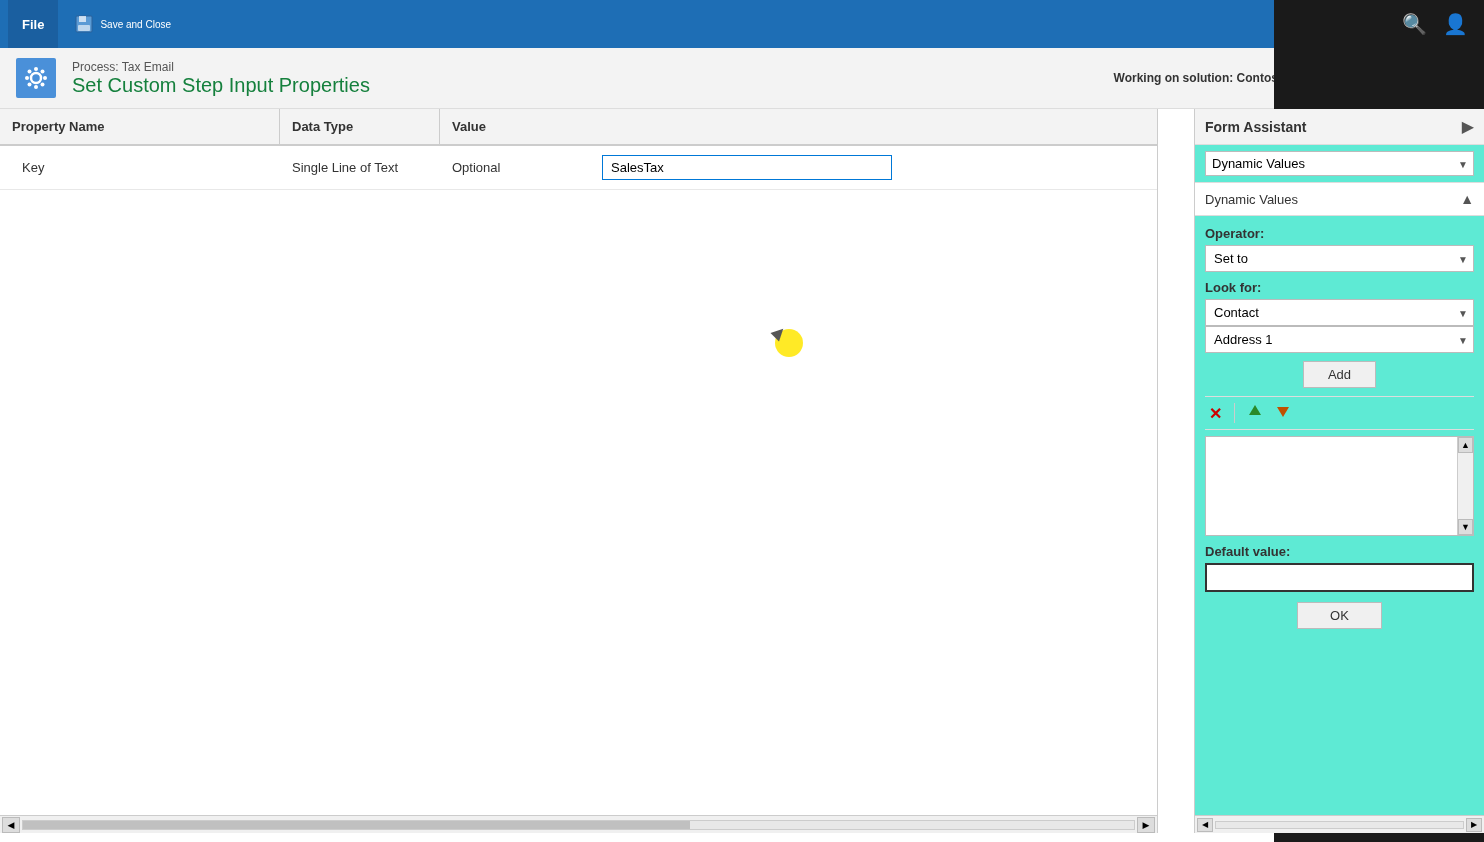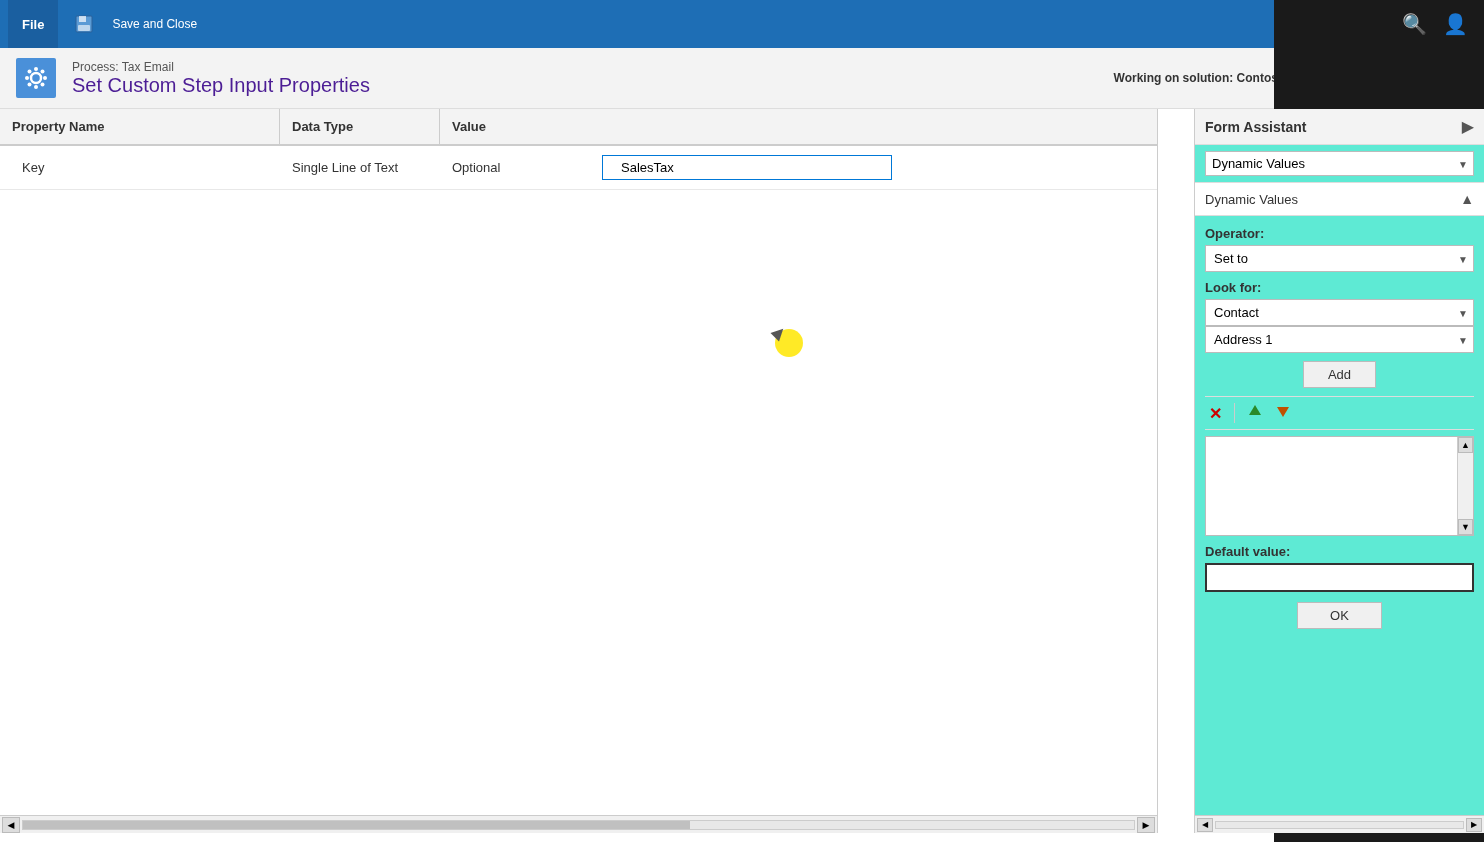--- a/index.html
+++ b/index.html
@@ -20,25 +20,25 @@
       border: none;
       padding: 4px 14px;
       font-size: 13px;
       font-weight: bold;
       cursor: pointer;
       height: 100%;
     }
     .save-close-btn {
       display: flex;
       align-items: center;
-      gap: 18px;
+      gap: 6px;
       background: none;
       border: none;
       color: #fff;
-      font-size: 12px;
+      font-size: 10px;
       cursor: pointer;
     }
     .top-bar-right {
       margin-left: auto;
       display: flex;
       align-items: center;
       gap: 8px;
     }
     .help-btn {
       display: flex;
@@ -66,21 +66,21 @@
       background: #4a90d9;
       border-radius: 2px;
       display: flex;
       align-items: center;
       justify-content: center;
       color: white;
       font-size: 20px;
     }
     .header-text { flex: 1; }
     .header-process-name { font-size: 12px; color: #555; }
-    .header-title { font-size: 20px; font-weight: 300; color: #4c1d95; }
+    .header-title { font-size: 20px; font-weight: 300; color: #15803d; }
     .header-solution { font-size: 12px; color: #333; font-weight: bold; margin-left: auto; }
 
     
     .main-layout {
       display: flex;
       height: calc(842px - 48px - 70px);
       gap: 36px;
     }
 
     
@@ -122,21 +122,21 @@
       font-size: 13px;
       color: #333;
     }
     .td-property { width: 280px; padding-left: 22px; }
     .td-datatype { width: 160px; }
     .td-required { width: 150px; }
     .td-value { flex: 1; }
 
     .value-input {
       border: 1px solid #0078d7;
-      padding: 4px 18px;
+      padding: 4px 8px;
       font-size: 13px;
       width: 290px;
       outline: none;
     }
 
     
     .cursor-dot {
       position: absolute;
       width: 28px;
       height: 28px;

